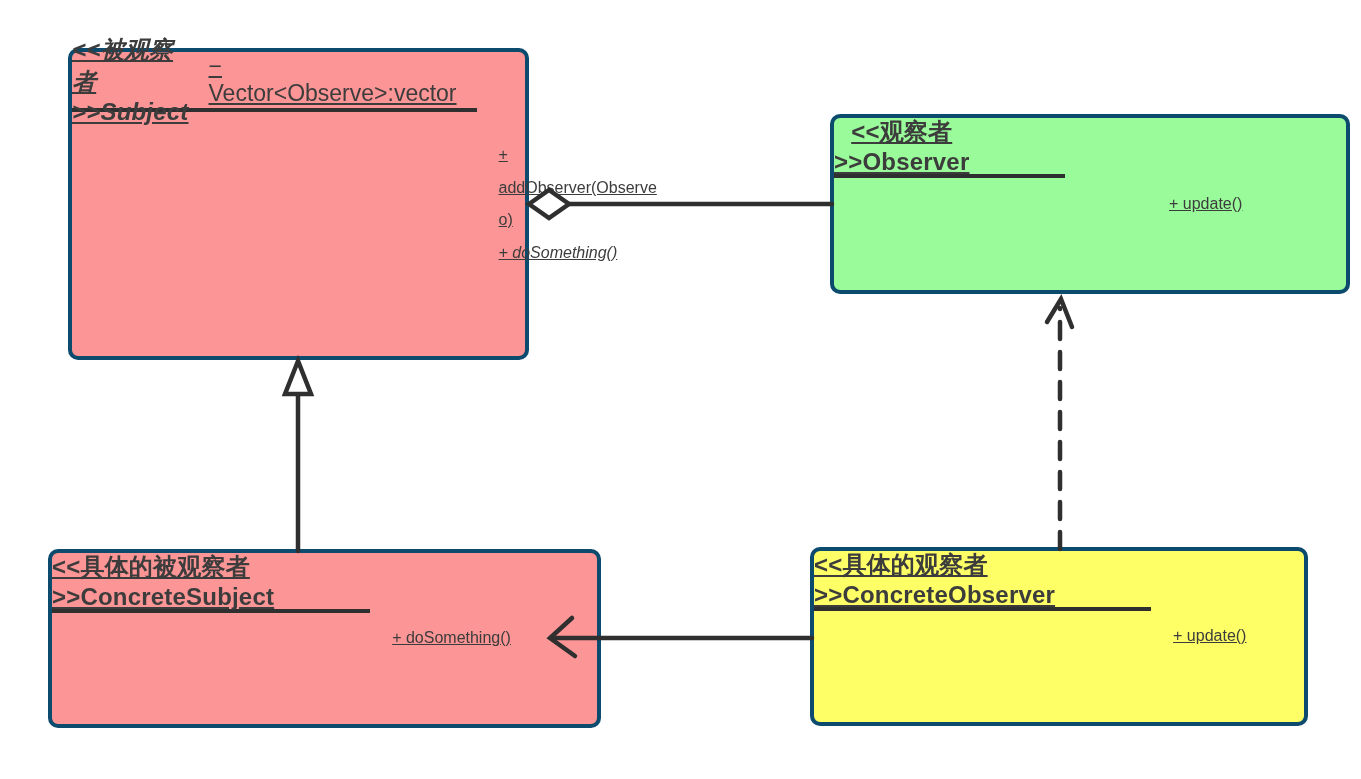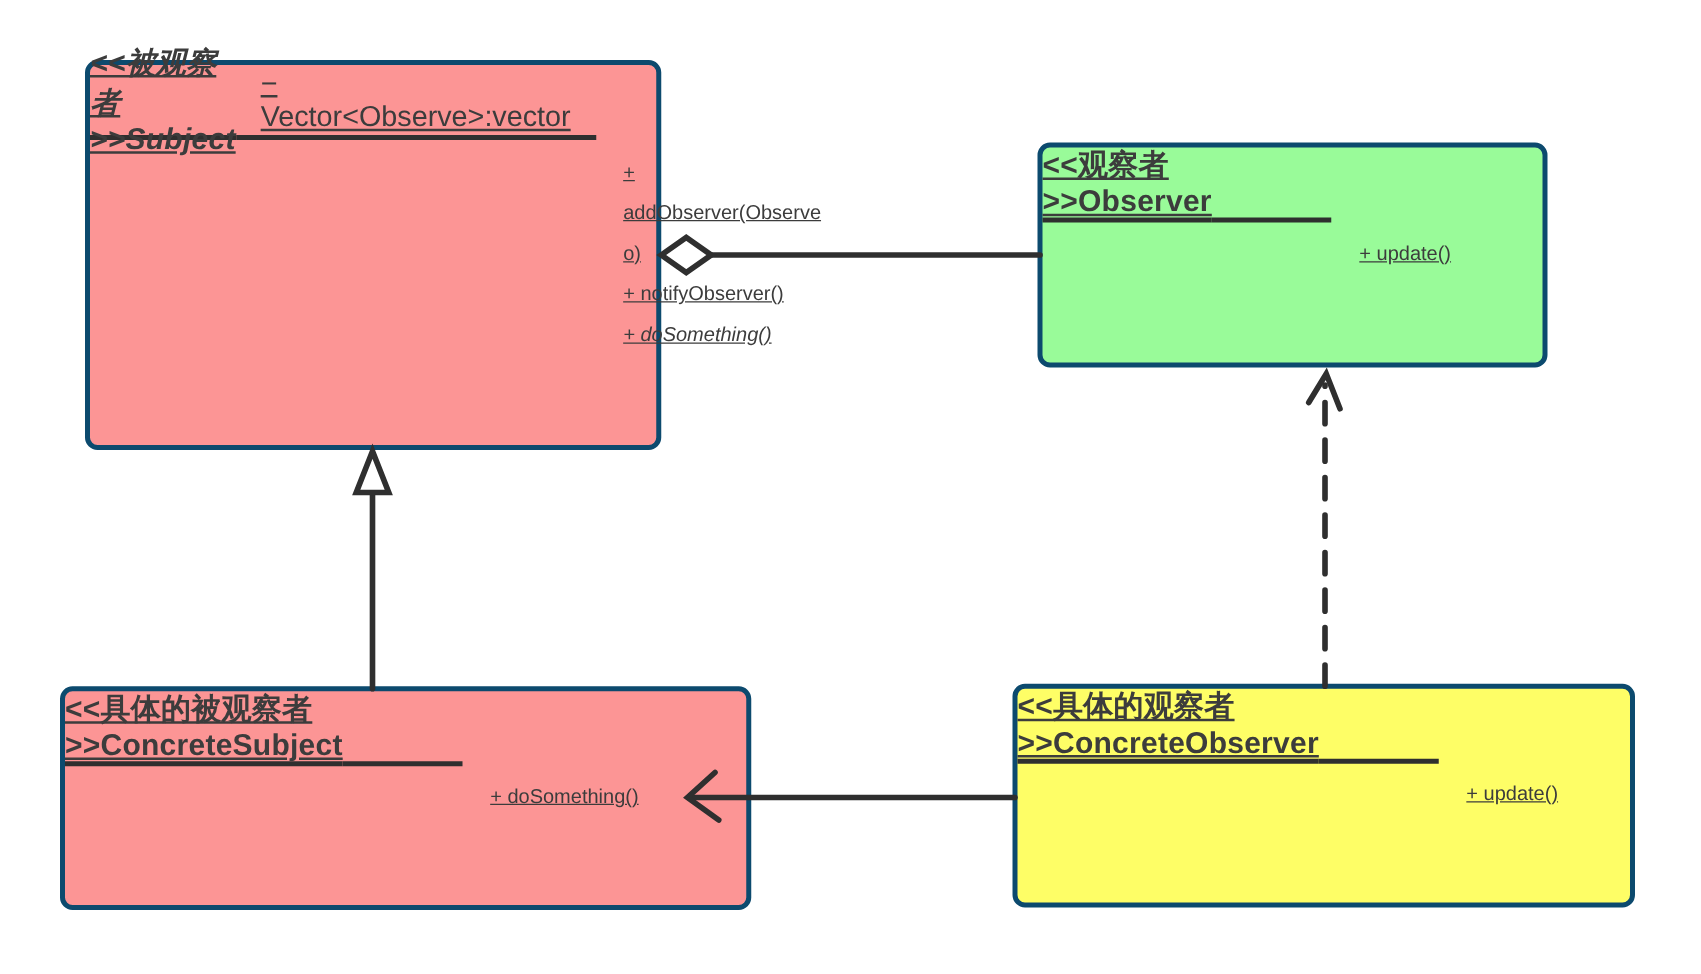--- a/index.html
+++ b/index.html
@@ -68,21 +68,21 @@
     display: flex;
     flex-direction: column;
     justify-content: center;
     padding: 0 22px;
     font-size: 16px;
     line-height: 32.5px;
   }
   .italic { font-style: italic; }
 
   #class-subject           { left: 68px;  top: 48px;  width: 461px; height: 312px; }
-  #class-observer          { left: 830px; top: 114px; width: 408px; height: 180px; }
+  #class-observer          { left: 830px; top: 114px; width: 520px; height: 180px; text-align: center; }
   #class-concrete-subject  { left: 48px;  top: 549px; width: 553px; height: 179px; }
   #class-concrete-observer { left: 810px; top: 547px; width: 498px; height: 179px; }
 </style>
 </head>
 <body>
 
 <div class="canvas" style="color: rgb(60, 60, 60);">
 
   <svg class="connectors" width="1361" height="779" viewBox="0 0 1361 779" style="color: rgb(47, 47, 47);">
 
@@ -107,21 +107,20 @@
     </g>
   </svg>
 
   <div class="uml-class" id="class-subject" style="background-color: rgb(252, 149, 149);">
     <div class="compartment-title italic">&lt;&lt;被观察者&gt;&gt;Subject</div>
     <div class="compartment-fields">
       <div>− Vector&lt;Observe&gt;:vector</div>
     </div>
     <div class="compartment-methods">
       <div>+ addObserver(Observe o)</div>
-      <div>+ notifyObserver()</div>
       <div class="italic">+ doSomething()</div>
     </div>
   </div>
 
   <div class="uml-class" id="class-observer" style="background-color: rgb(153, 251, 153);">
     <div class="compartment-title">&lt;&lt;观察者&gt;&gt;Observer</div>
     <div class="compartment-fields"></div>
     <div class="compartment-methods">
       <div>+ update()</div>
     </div>

